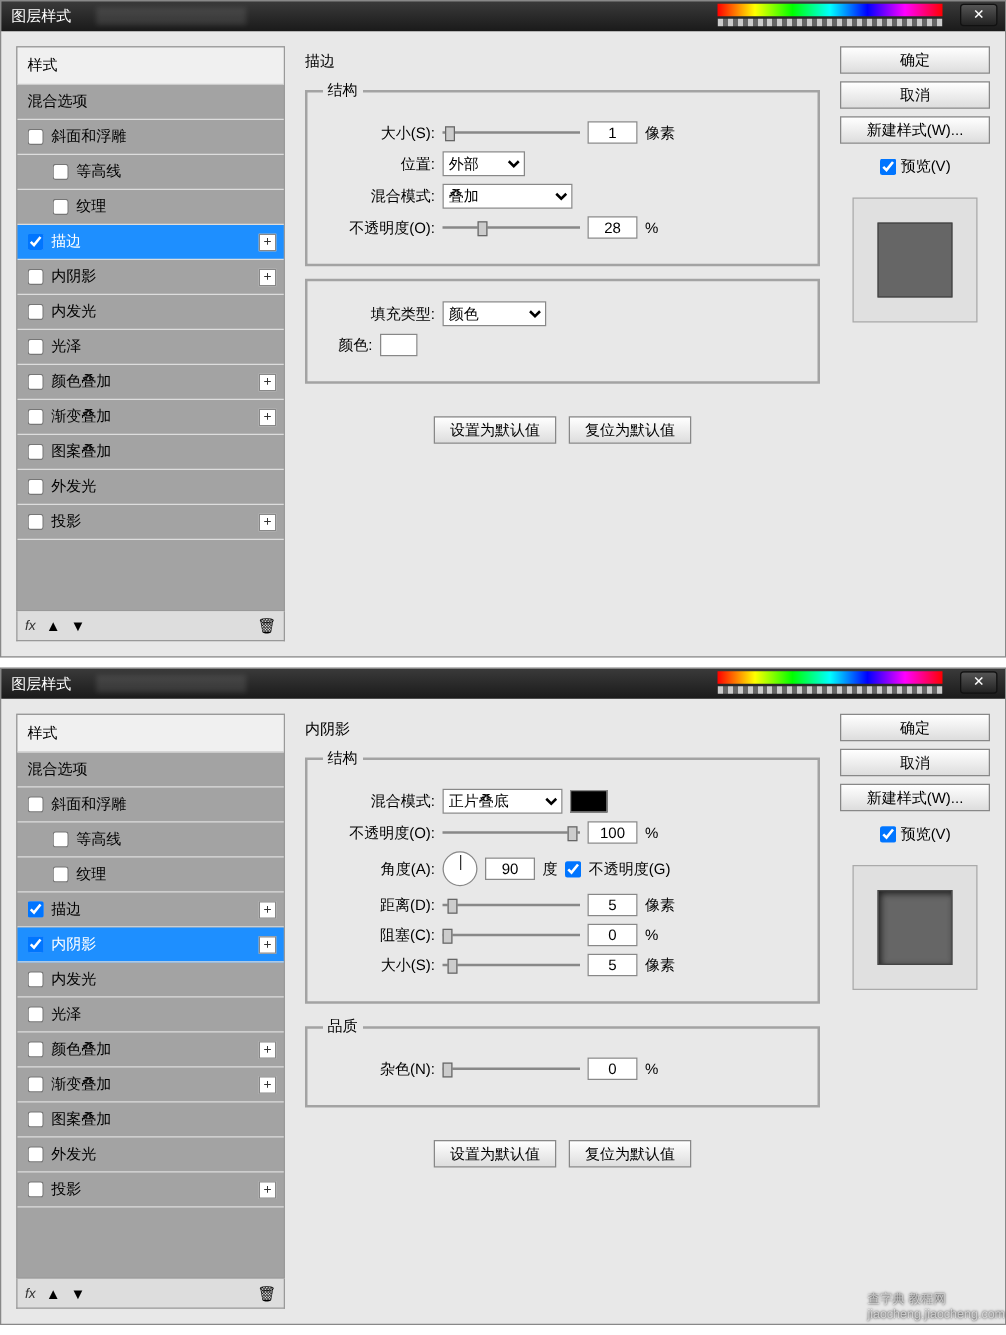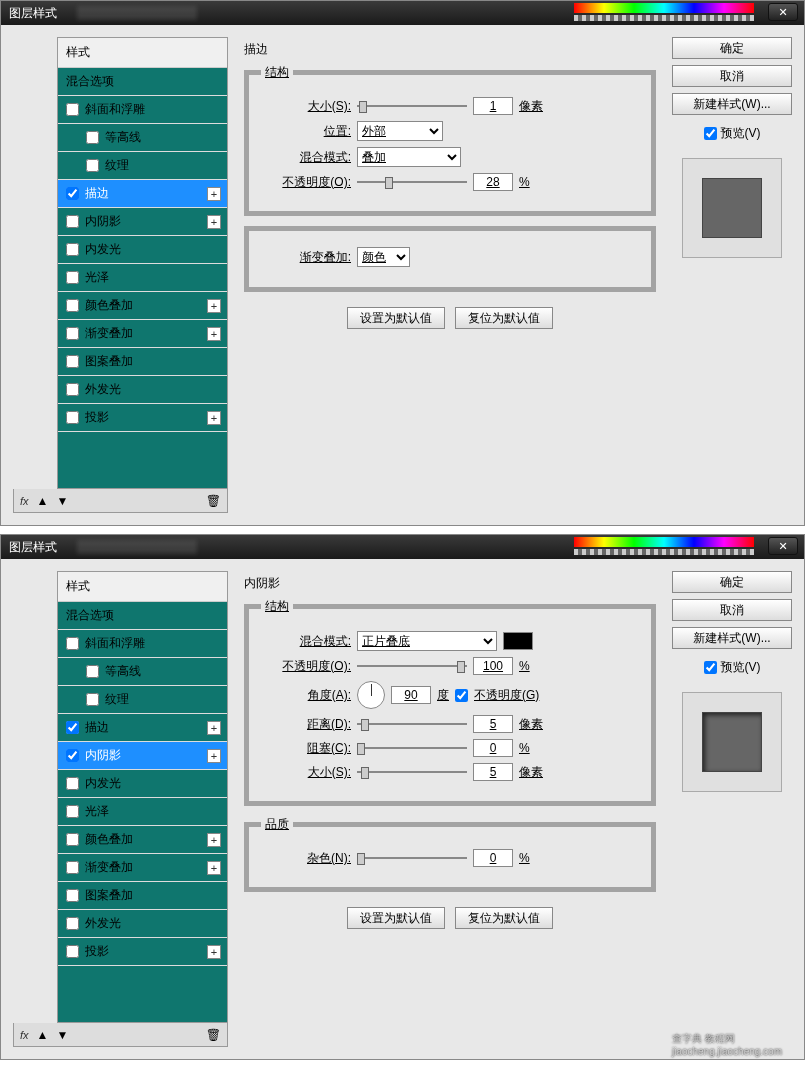--- a/index.html
+++ b/index.html
@@ -6,54 +6,54 @@
 body { font-family: "Microsoft YaHei", SimSun, sans-serif; font-size: 12px; background: #fff; }
 .window { width: 805px; background: #e8e8e8; border: 1px solid #888; position: relative; }
 .titlebar { height: 24px; background: linear-gradient(#3a3a3a, #1a1a1a); color: #fff; display: flex; align-items: center; padding: 0 8px; position: relative; }
 .titlebar-text { flex: 0 0 auto; }
 .titlebar-blur { margin-left: 20px; width: 120px; height: 14px; background: rgba(255,255,255,0.1); filter: blur(2px); }
 .titlebar-spectrum { position: absolute; right: 50px; top: 2px; width: 180px; height: 10px; background: linear-gradient(90deg, #f00, #ff0, #0f0, #0ff, #00f, #f0f, #f00); }
 .titlebar-dots { position: absolute; right: 50px; top: 14px; width: 180px; height: 6px; background: repeating-linear-gradient(90deg, #ccc 0 4px, #666 4px 8px); }
 .close-btn { position: absolute; right: 6px; top: 2px; width: 30px; height: 18px; background: linear-gradient(#555,#222); border: 1px solid #111; border-radius: 3px; color: #fff; text-align: center; font-size: 11px; line-height: 16px; }
 .wbody { display: flex; padding: 12px; gap: 12px; height: 500px; }
 .styles-col { width: 215px; display: flex; flex-direction: column; }
-.styles-list { border: 1px solid #999; background: #0f766e; flex: 1; margin-left: 44px; }
+.styles-list { border: 1px solid #999; background: #a3a3a3; flex: 1; }
 .styles-list .hdr { padding: 6px 8px; border-bottom: 1px solid #ccc; background: #f0f0f0; }
 .styles-list .row { padding: 5px 8px; border-bottom: 1px solid #ddd; display: flex; align-items: center; gap: 6px; position: relative; }
 .styles-list .row.indent { padding-left: 28px; }
 .styles-list .row.sel { background: #1e8fff; color: #fff; }
 .styles-list .row .plus { position: absolute; right: 6px; width: 14px; height: 14px; border: 1px solid #888; background: #fff; color: #333; text-align: center; font-size: 11px; line-height: 12px; }
 .styles-list input[type=checkbox] { width: 13px; height: 13px; }
 .styles-foot { height: 24px; background: #ddd; border: 1px solid #999; border-top: none; display: flex; align-items: center; padding: 0 6px; gap: 8px; }
 .styles-foot .ico { font-size: 11px; color: #333; font-style: italic; }
 .styles-foot .trash { margin-left: auto; }
 .settings-col { flex: 1; padding: 4px; }
 .section-title { margin-bottom: 6px; }
-fieldset { border: 5px solid #a3a3a3; padding: 10px 12px 14px; margin-bottom: 10px; text-decoration: underline; }
+fieldset { border: 2px solid #a3a3a3; padding: 10px 12px 14px; margin-bottom: 10px; }
 legend { padding: 0 4px; }
 .form-row { display: flex; align-items: center; margin: 6px 0; gap: 6px; }
 .form-row .lbl { width: 90px; text-align: right; }
 .slider { flex: 0 0 110px; height: 14px; position: relative; }
 .slider::before { content: ""; position: absolute; top: 6px; left: 0; right: 0; height: 2px; background: #888; }
 .slider .thumb { position: absolute; top: 2px; width: 8px; height: 12px; background: #ccc; border: 1px solid #666; }
 .num-input { width: 40px; height: 18px; border: 1px solid #888; background: #fff; text-align: center; font-size: 12px; padding: 0 2px; }
 select { height: 20px; border: 1px solid #888; background: #fff; font-size: 12px; }
 .btn { height: 22px; border: 1px solid #888; background: linear-gradient(#fff,#ddd); padding: 0 12px; font-size: 12px; cursor: pointer; }
 .actions-col { width: 120px; display: flex; flex-direction: column; gap: 6px; align-items: stretch; }
 .actions-col .btn { width: 100%; }
 .preview-check { display: flex; align-items: center; justify-content: center; gap: 4px; margin: 4px 0; }
 .preview-box { width: 100px; height: 100px; background: #e0e0e0; border: 1px solid #aaa; margin: 6px auto; display: flex; align-items: center; justify-content: center; }
 .preview-swatch { width: 60px; height: 60px; background: #666; border: 1px solid #444; }
 .color-swatch { width: 30px; height: 18px; border: 1px solid #888; background: #fff; display: inline-block; }
 .color-swatch.black { background: #000; }
 .angle-dial { width: 28px; height: 28px; border: 1px solid #888; border-radius: 50%; background: #fff; position: relative; display: inline-block; }
 .angle-dial::after { content: ""; position: absolute; left: 50%; top: 2px; width: 1px; height: 12px; background: #333; }
 .contour-box { width: 28px; height: 24px; border: 1px solid #888; background: linear-gradient(135deg, #fff 0%, #fff 48%, #888 50%, #888 100%); display: inline-block; vertical-align: middle; }
-.btn-row { display: flex; gap: 10px; justify-content: center; margin-top: 15px; }
-.watermark { position: absolute; right: 22px; bottom: 2px; font-size: 10px; color: rgba(255,255,255,0.6); text-shadow: 0 0 2px #000; }
+.btn-row { display: flex; gap: 10px; justify-content: center; margin-top: 26px; }
+.watermark { position: absolute; right: 0; bottom: 2px; font-size: 10px; color: rgba(255,255,255,0.6); text-shadow: 0 0 2px #000; }
 </style>
 </head>
 <body>
 
 <div class="window">
   <div class="titlebar">
     <span class="titlebar-text">图层样式</span>
     <div class="titlebar-blur"></div>
     <div class="titlebar-spectrum"></div>
     <div class="titlebar-dots"></div>
@@ -136,39 +136,43 @@
         <div class="form-row">
           <span class="lbl">大小(S):</span>
           <div class="slider">
               <div class="thumb" style="left:2px"></div>
             </div>
           <input class="num-input" value="1" style="">
           <span>像素</span>
         </div>
         <div class="form-row">
           <span class="lbl">位置:</span>
-          <select style="width:86px"><option>外部</option></select>
+          <select style="width:66px"><option>外部</option></select>
         </div>
         <div class="form-row">
           <span class="lbl">混合模式:</span>
           <select style="width:104px"><option>叠加</option></select>
         </div>
         <div class="form-row">
           <span class="lbl">不透明度(O):</span>
           <div class="slider">
               <div class="thumb" style="left:28px"></div>
             </div>
           <input class="num-input" value="28" style="">
           <span>%</span>
         </div>
       </fieldset>
       <fieldset>
         <div class="form-row">
-          <span class="lbl">渐变叠加:</span>
-          <select style="width:53px"><option>颜色</option></select>
+          <span class="lbl">填充类型:</span>
+          <select style="width:83px"><option>颜色</option></select>
+        </div>
+        <div class="form-row">
+          <span class="lbl" style="width:40px">颜色:</span>
+          <span class="color-swatch"></span>
         </div>
       </fieldset>
       <div class="btn-row">
         <button class="btn">设置为默认值</button>
         <button class="btn">复位为默认值</button>
       </div>
     </div>
 
     <div class="actions-col">
       <button class="btn">确定</button>
@@ -261,21 +265,21 @@
         <span class="trash">🗑</span>
       </div>
     </div>
 
     <div class="settings-col">
       <div class="section-title">内阴影</div>
       <fieldset>
         <legend>结构</legend>
         <div class="form-row">
           <span class="lbl">混合模式:</span>
-          <select style="width:140px"><option>正片叠底</option></select>
+          <select style="width:96px"><option>正片叠底</option></select>
           <span class="color-swatch black"></span>
         </div>
         <div class="form-row">
           <span class="lbl">不透明度(O):</span>
           <div class="slider">
               <div class="thumb" style="left:100px"></div>
             </div>
           <input class="num-input" value="100" style="">
           <span>%</span>
         </div>

